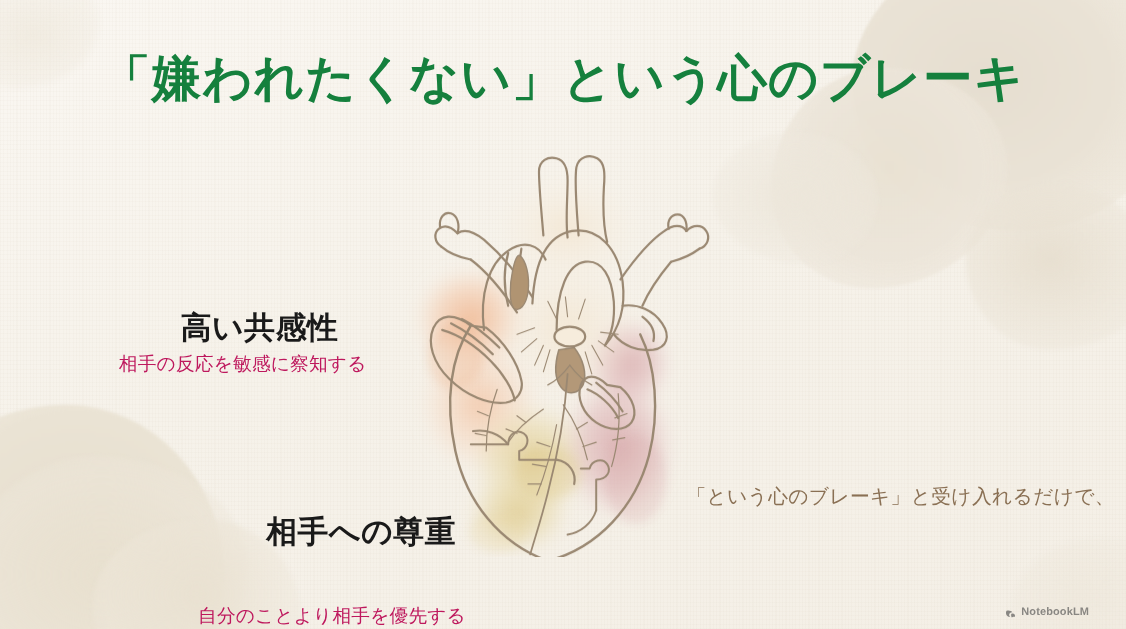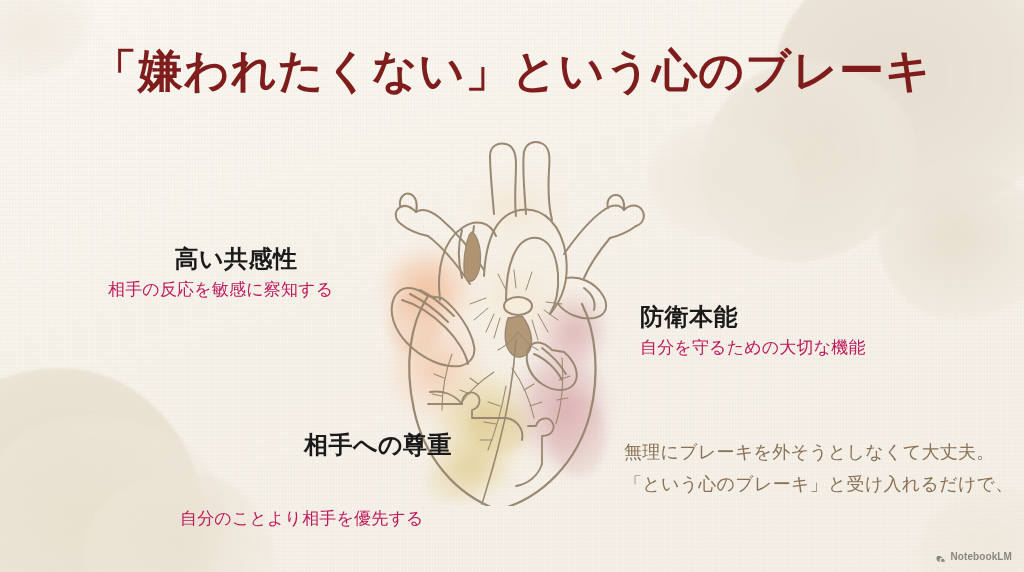--- a/index.html
+++ b/index.html
@@ -104,83 +104,84 @@
   
   .title {
     position: absolute;
     left: 0; right: 0;
     top: 44px;
     text-align: center;
     font-family: "Liberation Serif", "DejaVu Serif", serif;
     font-size: 45px;
     font-weight: 700;
     letter-spacing: 0.02em;
-    color: #7f1d1d;
+    color: #15803d;
     line-height: 1.2;
     white-space: nowrap;
   }
 
   
   .heart-wrap {
     position: absolute;
     left: 366px;
     top: 118px;
     width: 290px;
     height: 388px;
   }
   .heart-wrap svg { display: block; width: 100%; height: 100%; }
 
   
   .label { position: absolute; }
   .label .label-title {
-    font-size: 24px;
+    font-size: 28px;
     font-weight: 700;
     color: #1a1a1a;
     letter-spacing: 0.02em;
     line-height: 1.25;
     white-space: nowrap;
+    margin-top: 36px;
   }
   .label .label-desc {
     font-size: 17px;
     font-weight: 400;
     color: #be185d;
     letter-spacing: 0.01em;
     line-height: 1.35;
     margin-top: 5px;
     white-space: nowrap;
   }
 
   .label-empathy        { left: 108px; top: 244px; text-align: right; width: 262px; }
   .label-empathy .label-title { text-align: center; padding-right: 6px; }
   .label-empathy .label-desc  { text-align: left; }
 
   .label-defense        { left: 640px; top: 302px; text-align: left; }
   .label-respect        { left: 180px; top: 430px; width: 272px; }
-  .label-respect .label-title { text-align: right; padding-left: 62px; }
+  .label-respect .label-title { text-align: left; padding-left: 62px; }
   .label-respect .label-desc  { text-align: left; margin-top: 48px; }
 
   
   .note {
     position: absolute;
     left: 624px;
     top: 436px;
     color: #8a7054;
     font-size: 18px;
     font-weight: 400;
     line-height: 1.75;
     letter-spacing: 0.015em;
     font-family: "DejaVu Sans", sans-serif;
     white-space: nowrap;
   }
   .note div { display: block; }
 
   
   .watermark {
     position: absolute;
-    right: 12px;
+    right: 34px;
     bottom: 10px;
     display: flex;
     align-items: center;
     gap: 4px;
     opacity: .62;
   }
   .watermark .wm-text {
     font-size: 10px;
     font-weight: 700;
     letter-spacing: 0.01em;
@@ -347,32 +348,27 @@
 
       </g>
     </svg>
   </div>
 
   <div class="label label-empathy">
     <div class="label-title">高い共感性</div>
     <div class="label-desc">相手の反応を敏感に察知する</div>
   </div>
 
-  <div class="label label-defense">
-    <div class="label-title">防衛本能</div>
-    <div class="label-desc">自分を守るための大切な機能</div>
-  </div>
 
   <div class="label label-respect">
     <div class="label-title">相手への尊重</div>
     <div class="label-desc">自分のことより相手を優先する</div>
   </div>
 
   <div class="note">
-    <div>無理にブレーキを外そうとしなくて大丈夫。</div>
     <div>「という心のブレーキ」と受け入れるだけで、</div>
   </div>
 
   <div class="watermark">
     <span class="wm-logo">
       <svg viewBox="0 0 16 16" xmlns="http://www.w3.org/2000/svg" aria-hidden="true">
         <path d="M3 3.2 C6 2.2 9 3 11 5.4 C9.6 5.2 8.2 5.6 7.3 6.6 C6 8 6.2 10 7.6 11.4 C5.4 11.6 3.4 10.2 2.6 8.2 C2 6.5 2.2 4.6 3 3.2 Z" fill="#4a4a4a"></path>
         <path d="M9.2 7.6 C10.6 6.6 12.6 6.9 13.6 8.3 C14.3 9.3 14.3 10.6 13.6 11.6 C12.4 11.1 11 11.3 10 12.1 C9 11 8.8 9.3 9.2 7.6 Z" fill="#4a4a4a"></path>
       </svg>
     </span>

